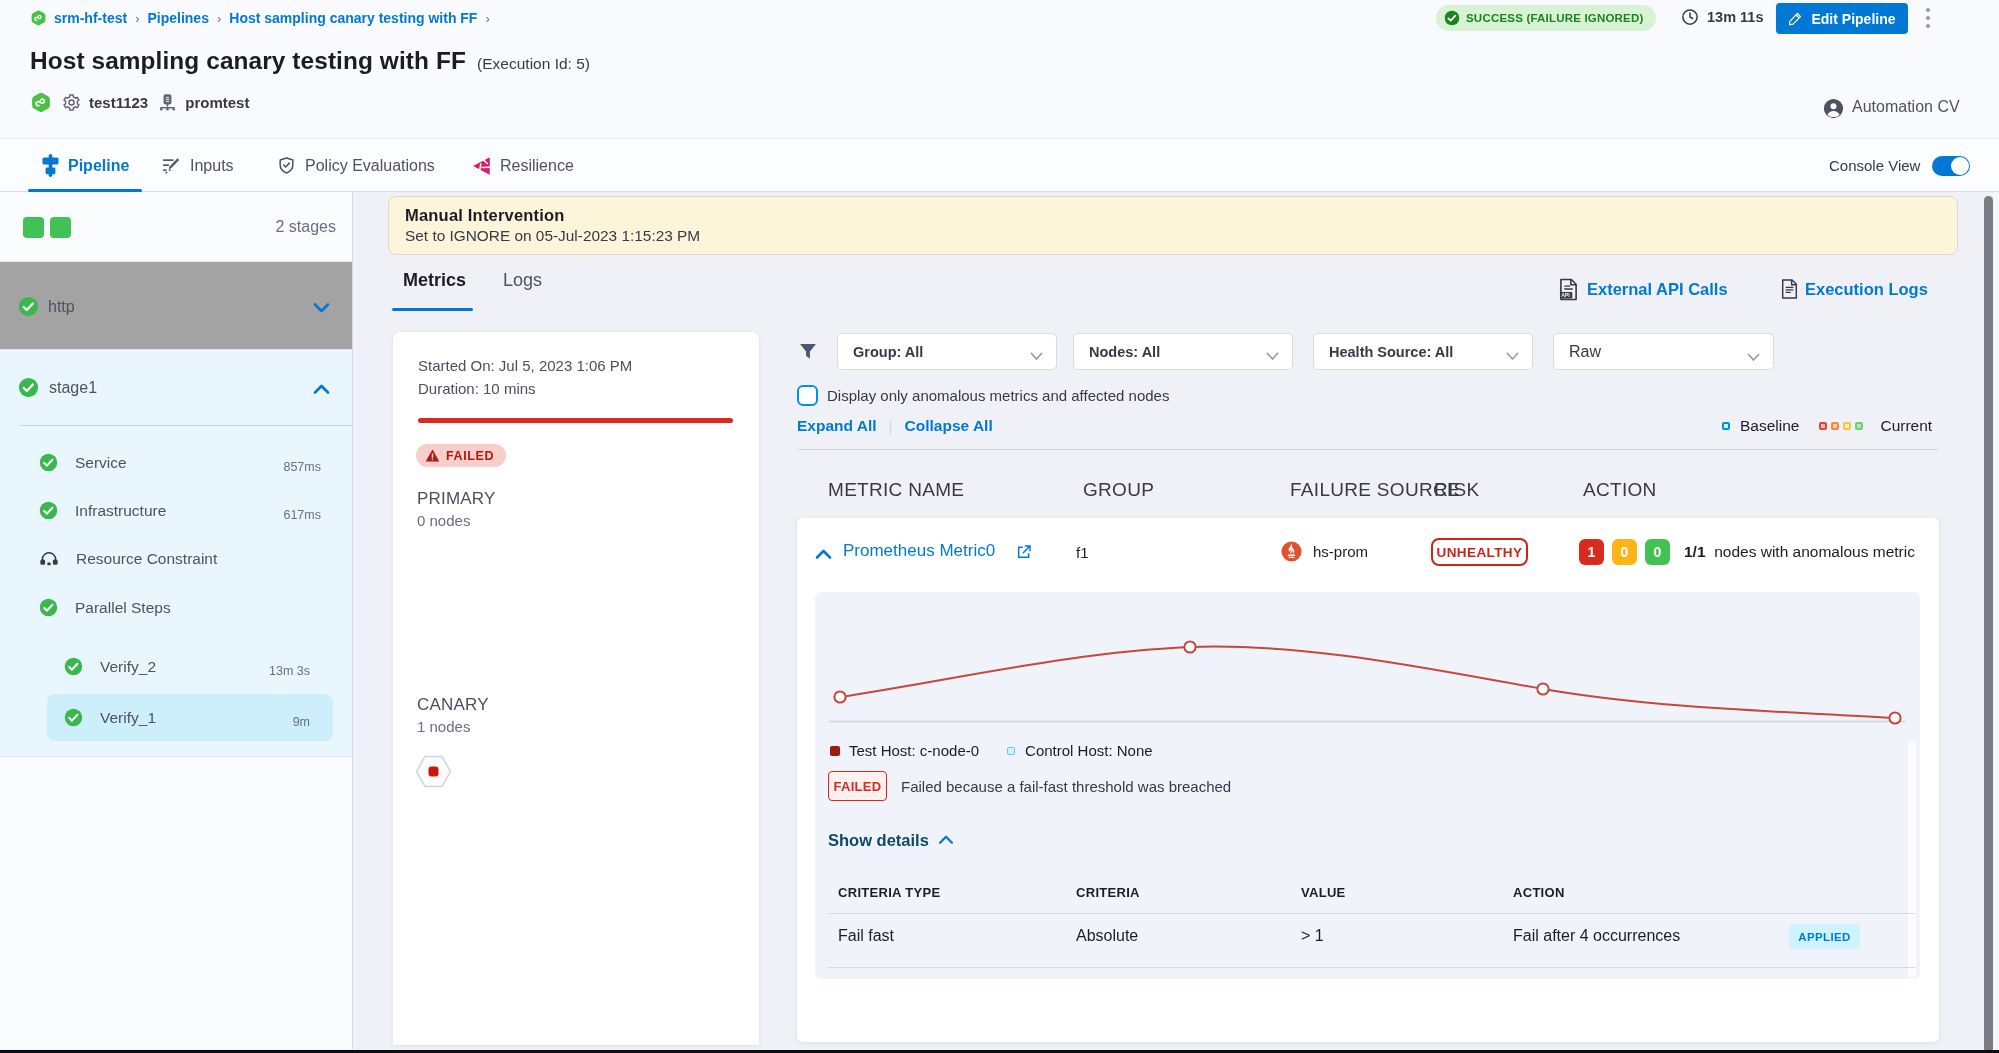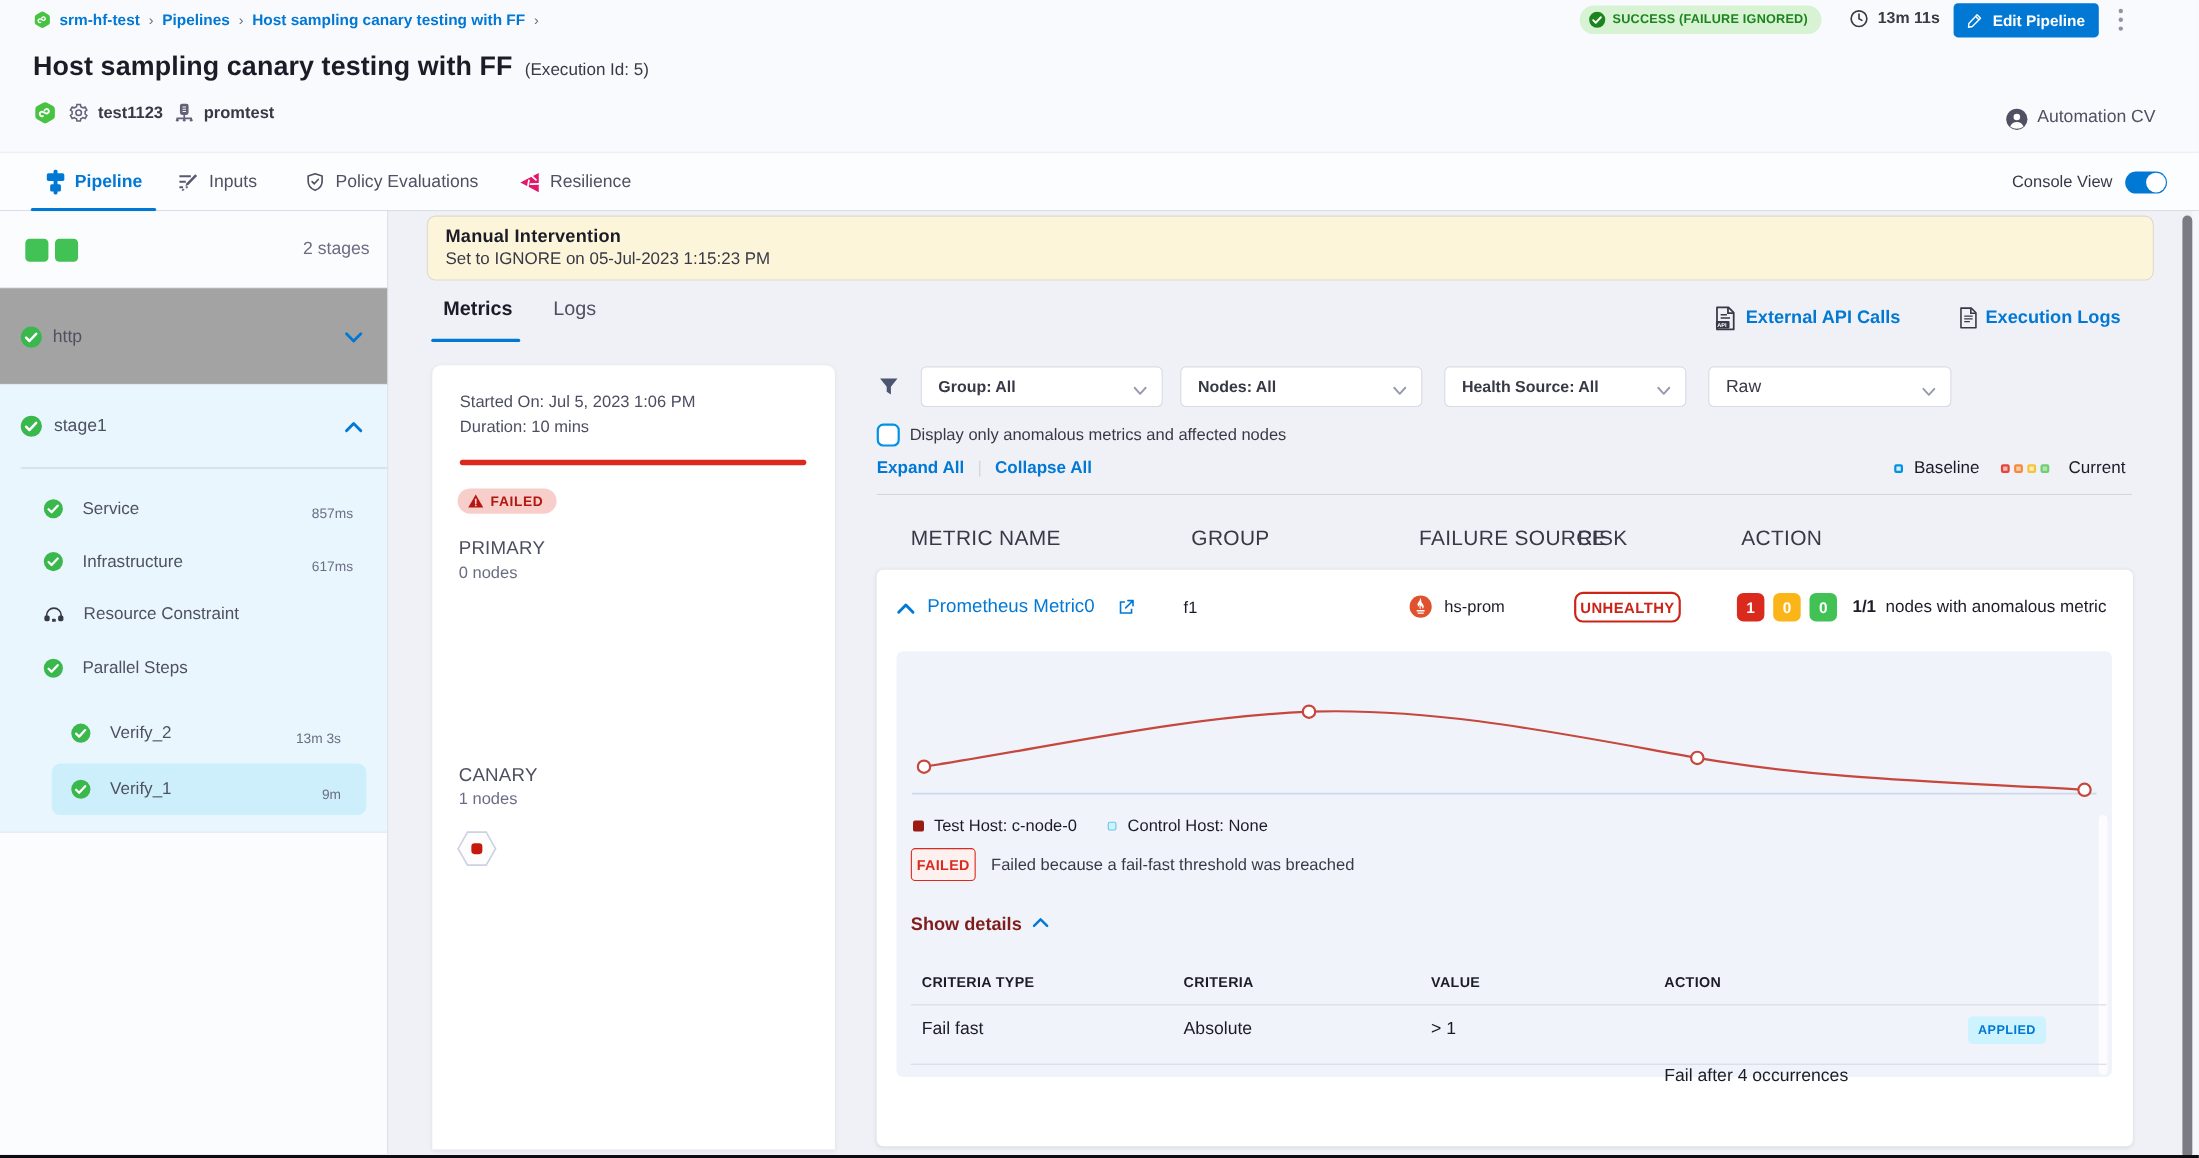--- a/index.html
+++ b/index.html
@@ -74,21 +74,21 @@
 
 
 #mcard { position:absolute; left:797px; top:518px; width:1142px; height:524px; background:#fff; border-radius:6px; box-shadow:0 1px 4px rgba(40,41,61,.10); }
 #chips { position:absolute; left:1579px; top:539px; display:flex; gap:8px; }
 .chip { width:25px; height:26px; border-radius:6px; color:#fff; font-size:14px; font-weight:bold; display:flex; align-items:center; justify-content:center; }
 #unhealthy { position:absolute; left:1431px; top:538px; width:97px; height:28px; border:2px solid #cb2418; border-radius:8px; background:#fff; color:#cb2418; font-size:13.5px; font-weight:bold; letter-spacing:.4px; display:flex; align-items:center; justify-content:center; }
 #ipanel { position:absolute; left:815px; top:592px; width:1105px; height:387px; background:#f0f3f9; border-radius:6px; }
 #clegend { position:absolute; left:830px; top:742px; display:flex; align-items:center; font-size:15px; color:#1c1c28;justify-content:space-between; }
 #cfail { position:absolute; left:828px; top:771px; width:59px; height:30px; background:#fdf1f0; border:1.5px solid #da291d; border-radius:4px; color:#da291d; font-size:13px; font-weight:bold; display:flex; align-items:center; justify-content:center; letter-spacing:.3px;}
 #cfailtxt { position:absolute; left:901px; top:778px; font-size:15px; color:#383946; }
-#showdet { position:absolute; left:828px; top:831px; font-size:16.5px; font-weight:bold; color:#7f1d1d; }
+#showdet { position:absolute; left:828px; top:831px; font-size:16.5px; font-weight:bold; color:#0c4a6e; }
 .dth { position:absolute; top:885px; font-size:13px; font-weight:bold; color:#1c1c28; letter-spacing:.3px; }
 .dtd { position:absolute; top:927px; font-size:16px; color:#1c1c28; }
 .dline { position:absolute; left:828px; width:1087px; height:1px; background:#d8dae3; }
 #applied { position:absolute; left:1789px; top:924px; width:71px; height:25px; background:#cdf4fe; border-radius:4px; color:#0278d5; font-size:11.5px; font-weight:bold; display:flex; align-items:center; justify-content:center; letter-spacing:.4px;}
 
 #scrollbar { position:absolute; left:1984px; top:196px; width:9px; height:857px; background:#7b7b83; border-radius:5px; }
 #sbtrack { position:absolute; left:1993px; top:192px; width:6px; height:857px; background:#f7f7f9; }
 #blackbar { position:absolute; left:0; top:1050px; width:1999px; height:3px; background:#0c0c12; }
 </style>
 </head>
@@ -384,19 +384,19 @@
       <path d="M2 9.5L8.5 3 15 9.5" fill="none" stroke="#0278d5" stroke-width="2.4" stroke-linecap="round" stroke-linejoin="round"></path>
     </svg></div>
 <div class="dth" style="left:838px;">CRITERIA TYPE</div>
 <div class="dth" style="left:1076px;">CRITERIA</div>
 <div class="dth" style="left:1301px;">VALUE</div>
 <div class="dth" style="left:1513px;">ACTION</div>
 <div class="dline" style="top:913px;"></div>
 <div class="dtd" style="left:838px;">Fail fast</div>
 <div class="dtd" style="left:1076px;">Absolute</div>
 <div class="dtd" style="left:1301px;">&gt; 1</div>
-<div class="dtd" style="left:1513px;margin-top:43px;">Fail after 4 occurrences</div>
+<div class="dtd" style="left:1513px;">Fail after 4 occurrences</div>
 <div id="applied">APPLIED</div>
 <div class="dline" style="top:967px;"></div>
 
 <div id="sbtrack"></div>
 <div id="scrollbar"></div>
 <div id="blackbar"></div>
 
 </body></html>

